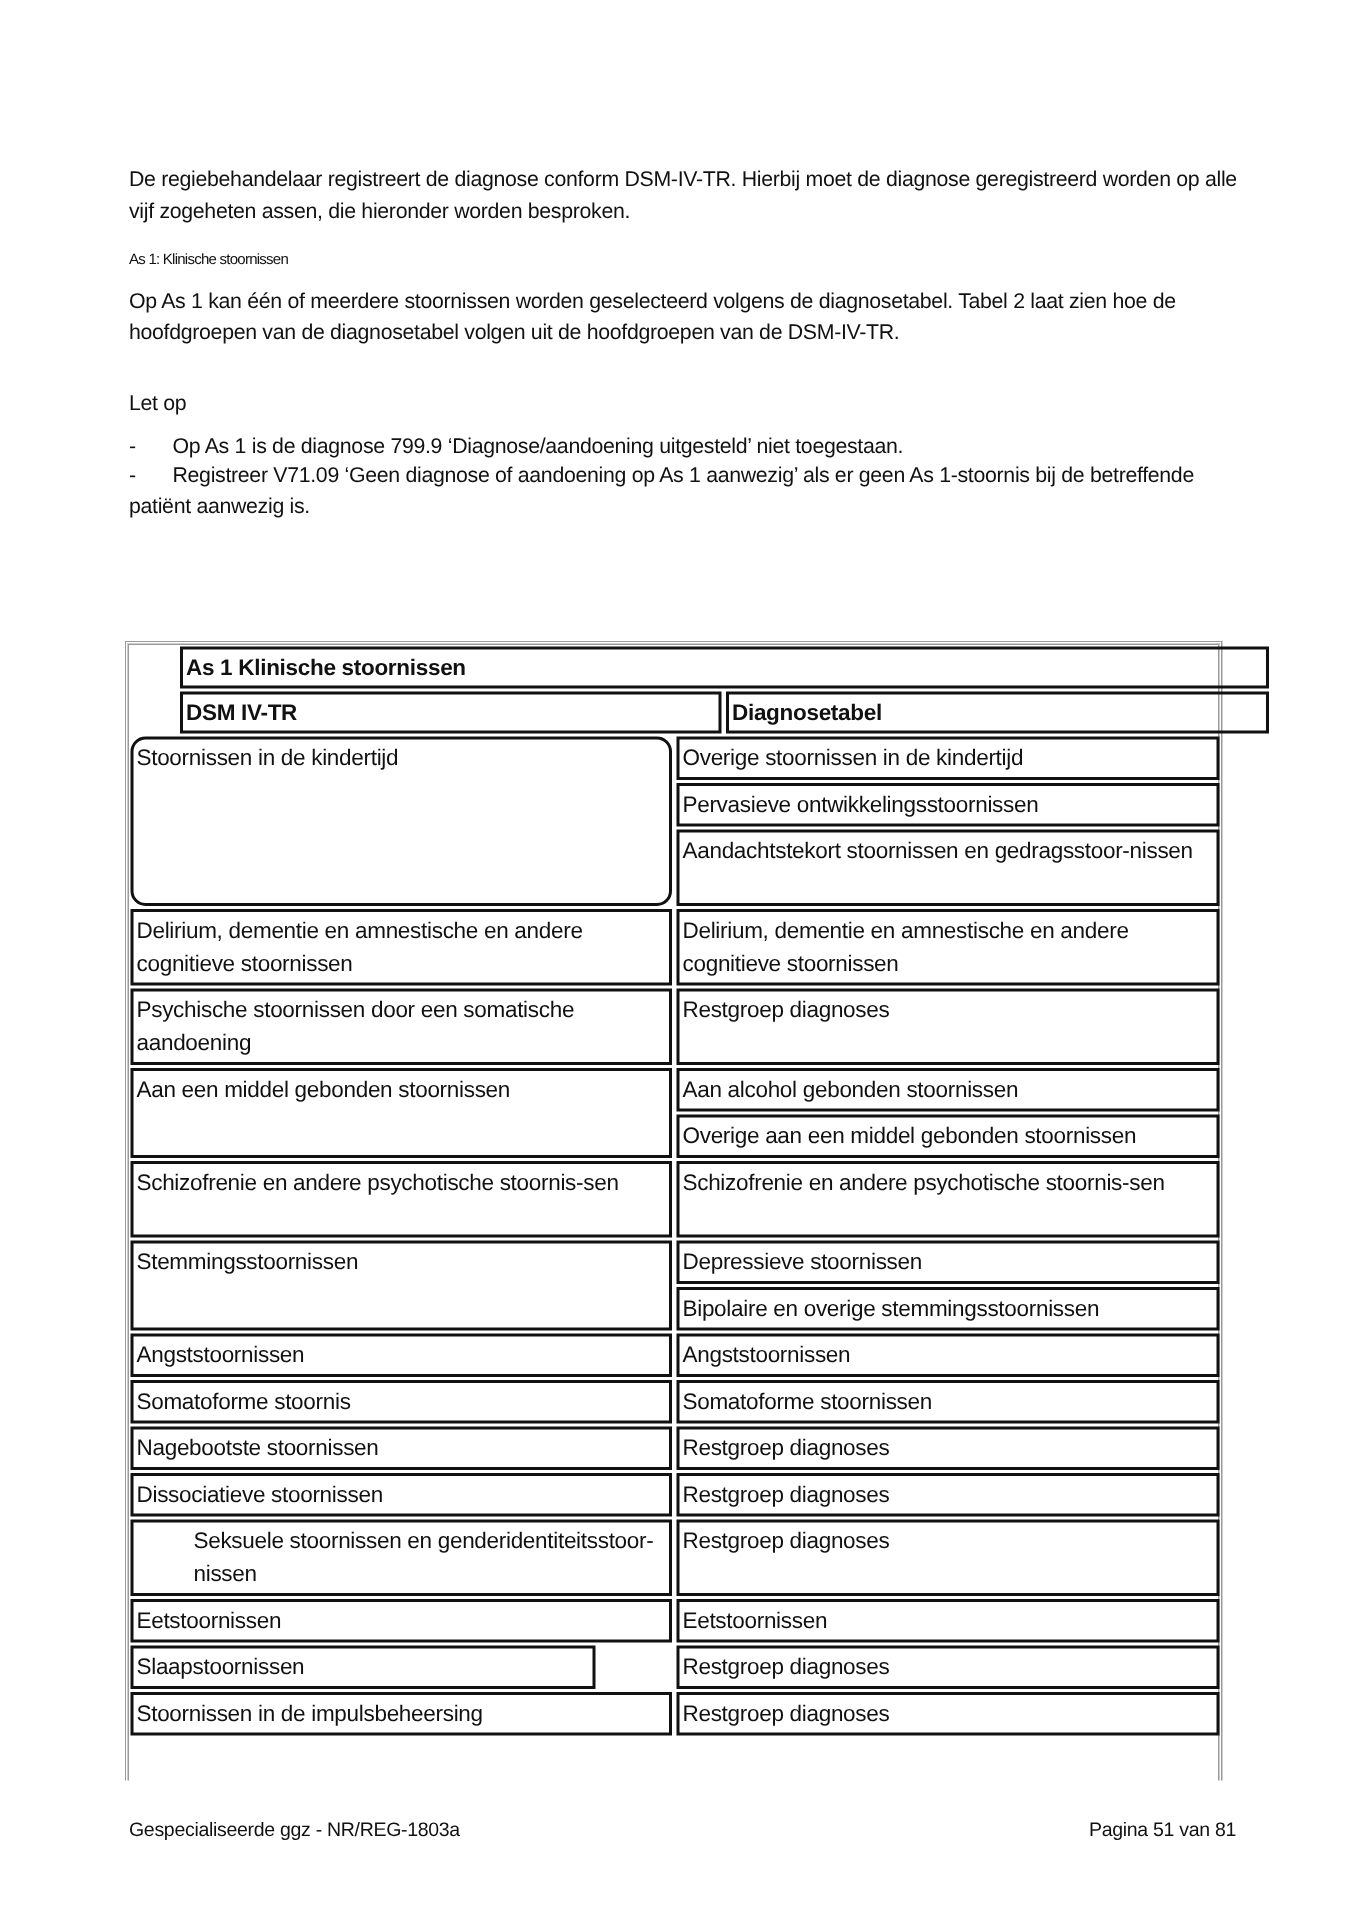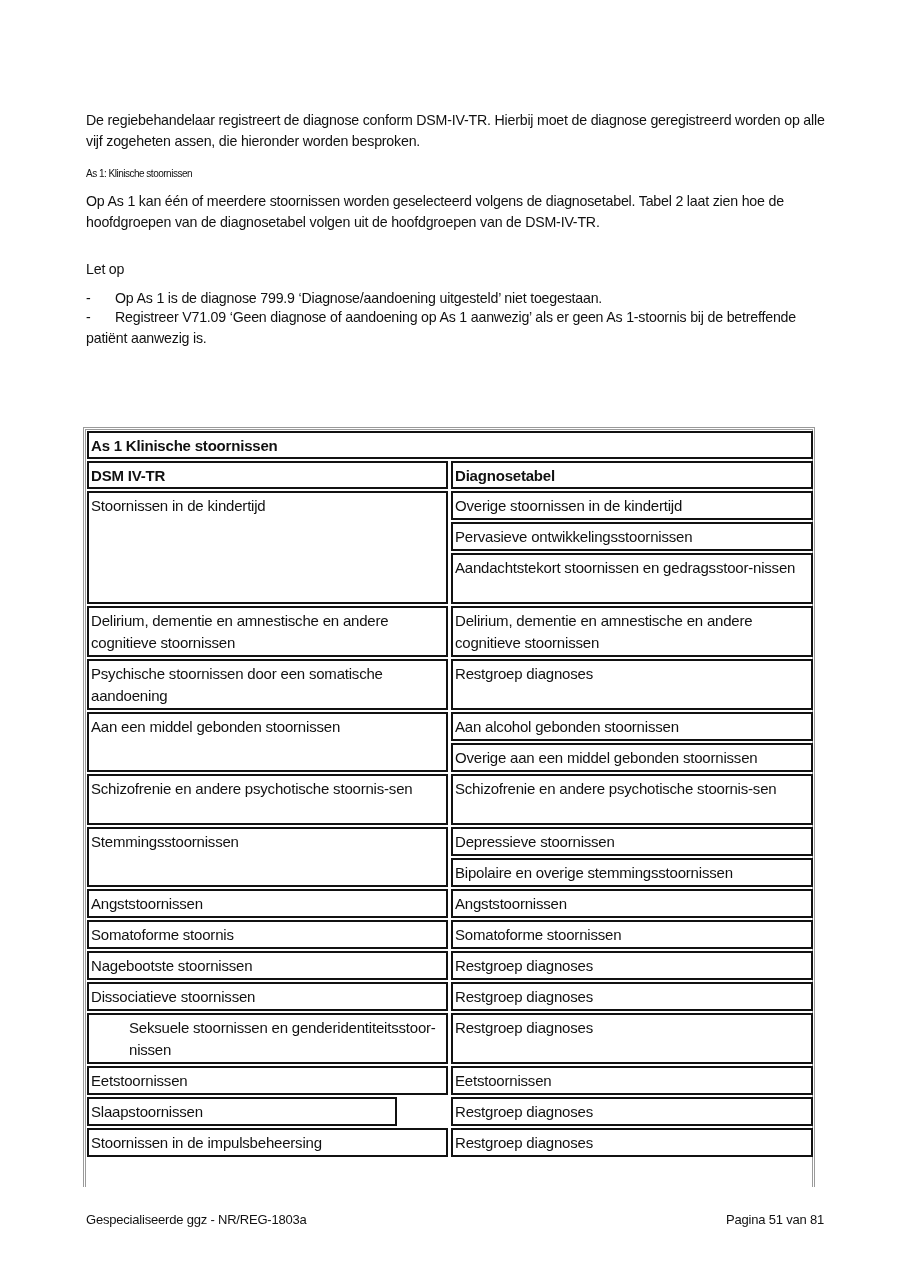--- a/index.html
+++ b/index.html
@@ -6,21 +6,21 @@
   body { width: 900px; height: 1273px; position: relative; overflow: hidden;
          font-family: "Liberation Sans", sans-serif; color: #111; }
   .p { position: absolute; left: 86px; width: 740px; font-size: 14.2px; line-height: 21px; margin: 0; letter-spacing: -0.2px; }
   .it { font-size: 10px; letter-spacing: -0.5px; }
   .bullet { position: absolute; left: 86px; width: 740px; font-size: 14.2px; line-height: 21px; letter-spacing: -0.2px; }
   .dash { display: inline-block; width: 29px; }
   .tbl { position: absolute; left: 83px; top: 427px; width: 732px; height: 760px;
          border: 3px double #9a9a9a; border-bottom: none; box-sizing: border-box; }
   .cell { position: absolute; box-sizing: border-box; border: 2px solid #111; font-size: 15px;
           line-height: 22px; padding: 2px 3px 0 2px; letter-spacing: -0.2px; }
-  .bold { font-weight: bold; }
+  .bold { font-weight: bold; margin-left: 33px; }
   .footer { position: absolute; top: 1212px; font-size: 13px; letter-spacing: -0.2px; }
 </style>
 </head>
 <body>
 
 <p class="p" style="top:86px;margin-top:24px;">De regiebehandelaar registreert de diagnose conform DSM-IV-TR. Hierbij moet de diagnose geregistreerd worden op alle vijf zogeheten assen, die hieronder worden besproken.</p>
 
 <p class="p it" style="top:163px;">As 1: Klinische stoornissen</p>
 <p class="p" style="top:191px;">Op As 1 kan één of meerdere stoornissen worden geselecteerd volgens de diagnosetabel. Tabel 2 laat zien hoe de hoofdgroepen van de diagnosetabel volgen uit de hoofdgroepen van de DSM-IV-TR.</p>
 
@@ -30,21 +30,21 @@
 </div>
 <div class="bullet" style="top:307px;">
   <span class="dash">-</span><span>Registreer V71.09 ‘Geen diagnose of aandoening op As 1 aanwezig’ als er geen As 1-stoornis bij de betreffende patiënt aanwezig is.</span>
 </div>
 
 <div class="tbl"></div>
 <div id="cells">
     <div class="cell bold" style="left: 87px; top: 431px; width: 726px; height: 28px;">As 1 Klinische stoornissen</div>
     <div class="cell bold" style="left: 87px; top: 461px; width: 361px; height: 28px;">DSM IV-TR</div>
     <div class="cell bold" style="left: 451px; top: 461px; width: 362px; height: 28px;">Diagnosetabel</div>
-    <div class="cell" style="left: 87px; top: 491px; width: 361px; height: 113px;">Stoornissen in de kindertijd</div>
+    <div class="cell" style="left: 87px; top: 491px; width: 361px; height: 113px; border-radius: 10px;">Stoornissen in de kindertijd</div>
     <div class="cell" style="left: 451px; top: 491px; width: 362px; height: 29px;">Overige stoornissen in de kindertijd</div>
     <div class="cell" style="left: 451px; top: 522px; width: 362px; height: 29px;">Pervasieve ontwikkelingsstoornissen</div>
     <div class="cell" style="left: 451px; top: 553px; width: 362px; height: 51px;">Aandachtstekort stoornissen en gedragsstoor-nissen</div>
     <div class="cell" style="left: 87px; top: 606px; width: 361px; height: 51px;">Delirium, dementie en amnestische en andere cognitieve stoornissen</div>
     <div class="cell" style="left: 451px; top: 606px; width: 362px; height: 51px;">Delirium, dementie en amnestische en andere cognitieve stoornissen</div>
     <div class="cell" style="left: 87px; top: 659px; width: 361px; height: 51px;">Psychische stoornissen door een somatische aandoening</div>
     <div class="cell" style="left: 451px; top: 659px; width: 362px; height: 51px;">Restgroep diagnoses</div>
     <div class="cell" style="left: 87px; top: 712px; width: 361px; height: 60px;">Aan een middel gebonden stoornissen</div>
     <div class="cell" style="left: 451px; top: 712px; width: 362px; height: 29px;">Aan alcohol gebonden stoornissen</div>
     <div class="cell" style="left: 451px; top: 743px; width: 362px; height: 29px;">Overige aan een middel gebonden stoornissen</div>

